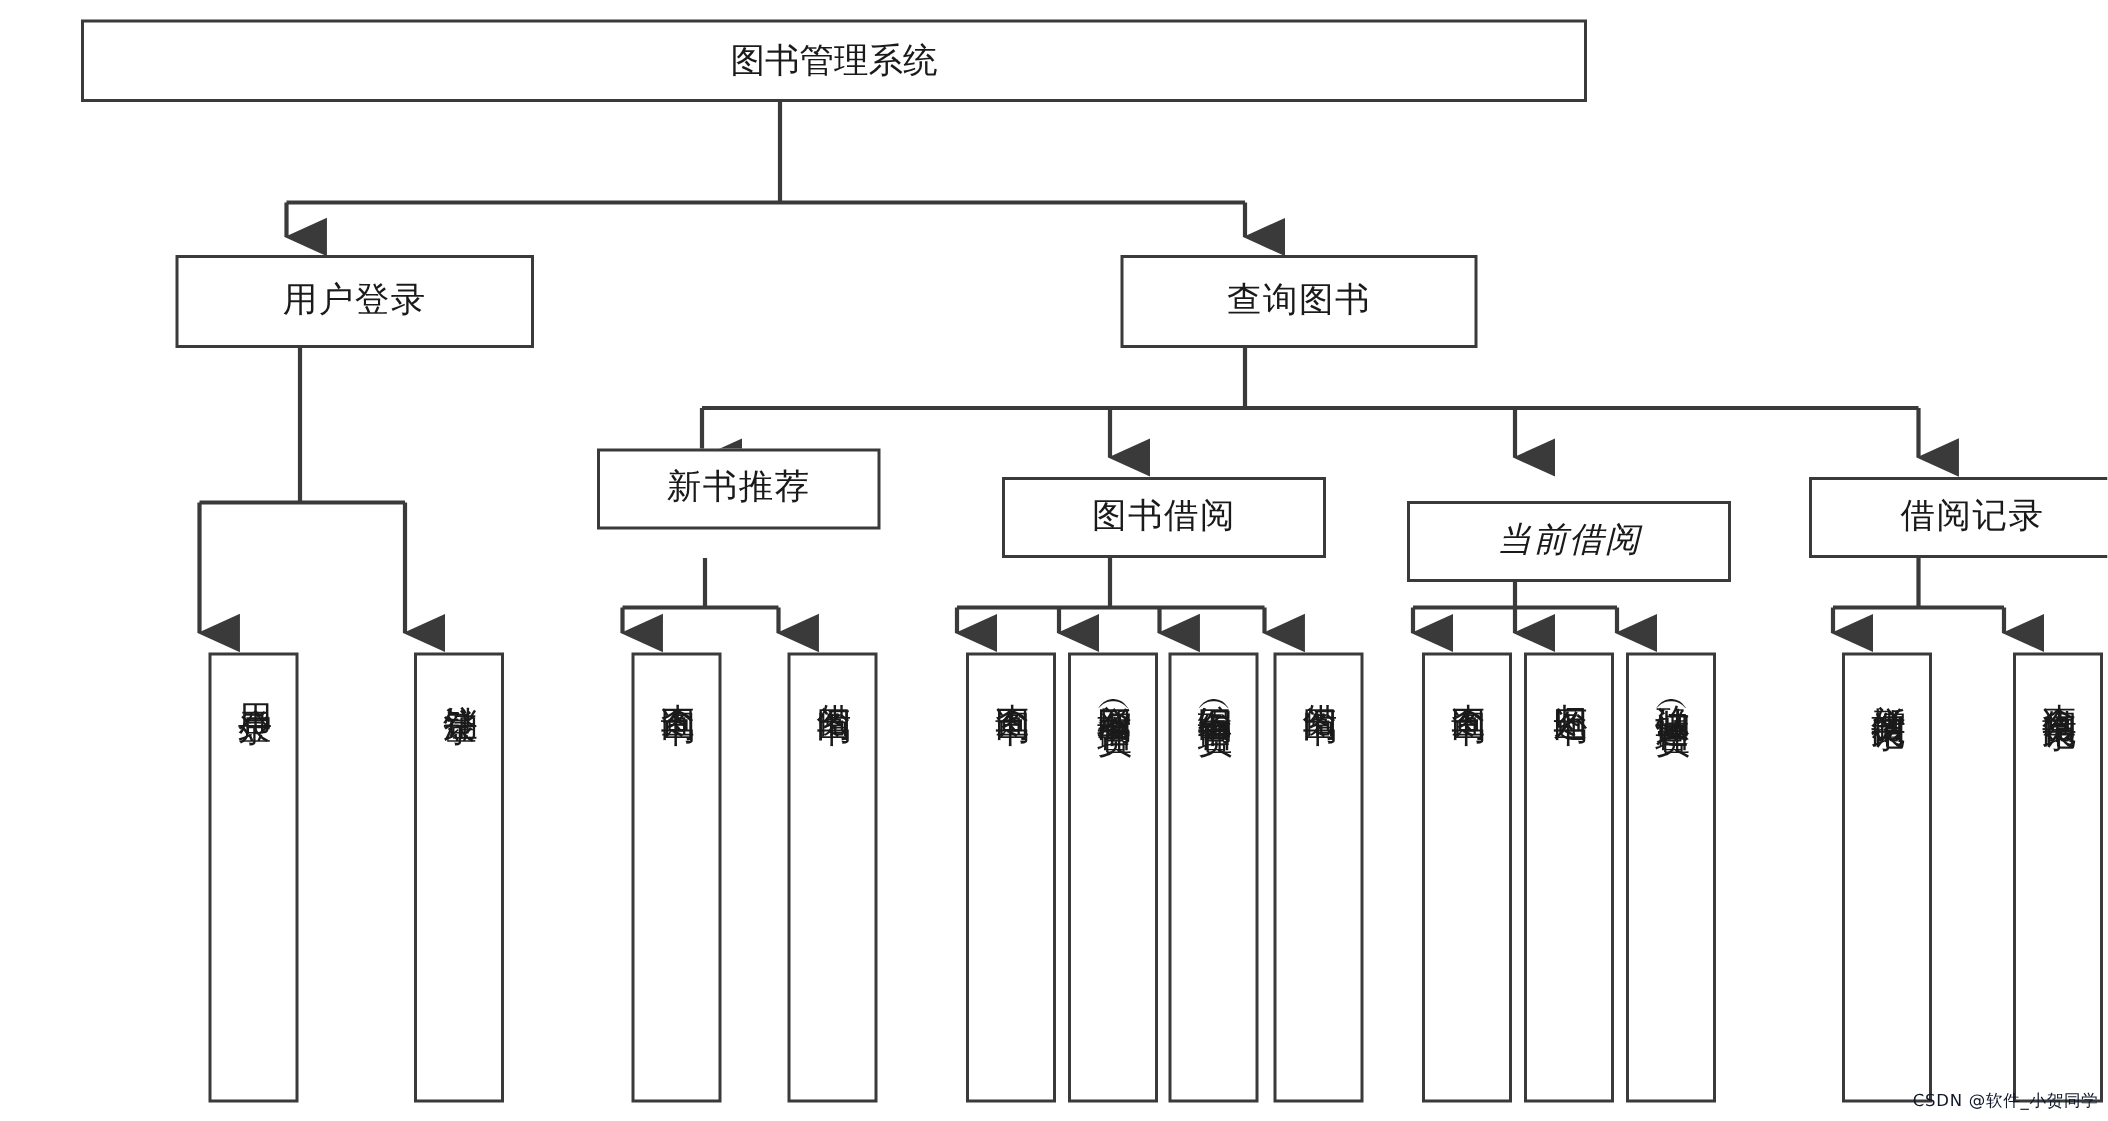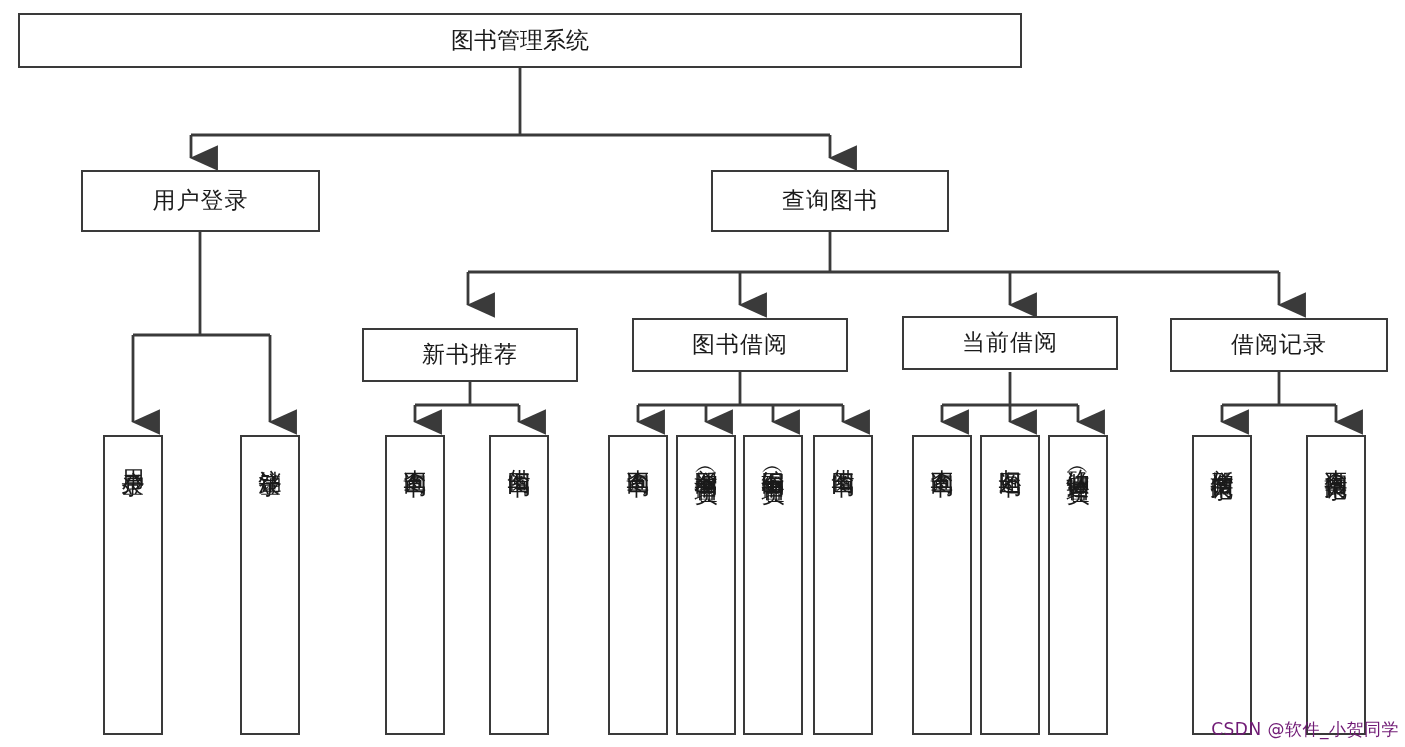--- a/index.html
+++ b/index.html
@@ -27,20 +27,21 @@
   }
   .node {
     position: absolute;
     box-sizing: border-box;
     border: 2.5px solid #3a3a3a;
     background: #ffffff;
     display: flex;
     align-items: center;
     justify-content: center;
     color: #1a1a1a;
+    margin-left: 36px;
   }
   .node.h {
     font-size: 23px;
     letter-spacing: 1px;
     line-height: 1.2;
   }
   .node.root {
     font-size: 23px;
   }
   .node.leaf {
@@ -54,22 +55,22 @@
     text-orientation: upright;
     line-height: 1.18;
     letter-spacing: 2px;
     white-space: nowrap;
     color: #1a1a1a;
   }
   .watermark {
     position: absolute;
     right: 6px;
     bottom: 6px;
-    font-size: 17px;
-    color: #701a75;
+    font-size: 11px;
+    color: #0f172a;
     letter-spacing: 0.5px;
     white-space: nowrap;
     font-family: "DejaVu Sans", "Liberation Sans", sans-serif;
   }
 </style>
 </head>
 <body>
 
 <div id="canvas">
 
@@ -127,27 +128,27 @@
     <span>图书管理系统</span>
   </div>
 
   <div class="node h" style="left:81px; top:170px; width:239px; height:62px;">
     <span>用户登录</span>
   </div>
   <div class="node h" style="left:711px; top:170px; width:238px; height:62px;">
     <span>查询图书</span>
   </div>
 
-  <div class="node h" style="left:362px; top:328px; width:216px; height:54px;">
+  <div class="node h" style="left:362px; top:299px; width:189px; height:54px;">
     <span>新书推荐</span>
   </div>
   <div class="node h" style="left:632px; top:318px; width:216px; height:54px;">
     <span>图书借阅</span>
   </div>
-  <div class="node h" style="left:902px; top:316px; width:216px; height:54px;">
+  <div class="node h" style="left:902px; top:334px; width:216px; height:54px;font-style:italic;">
     <span>当前借阅</span>
   </div>
   <div class="node h" style="left:1170px; top:318px; width:218px; height:54px;justify-content:center;">
     <span>借阅记录</span>
   </div>
 
   <div class="node leaf" style="left:103px; top:435px; width:60px; height:300px;">
     <span class="vtext">用户登录</span>
   </div>
   <div class="node leaf" style="left:240px; top:435px; width:60px; height:300px;">

